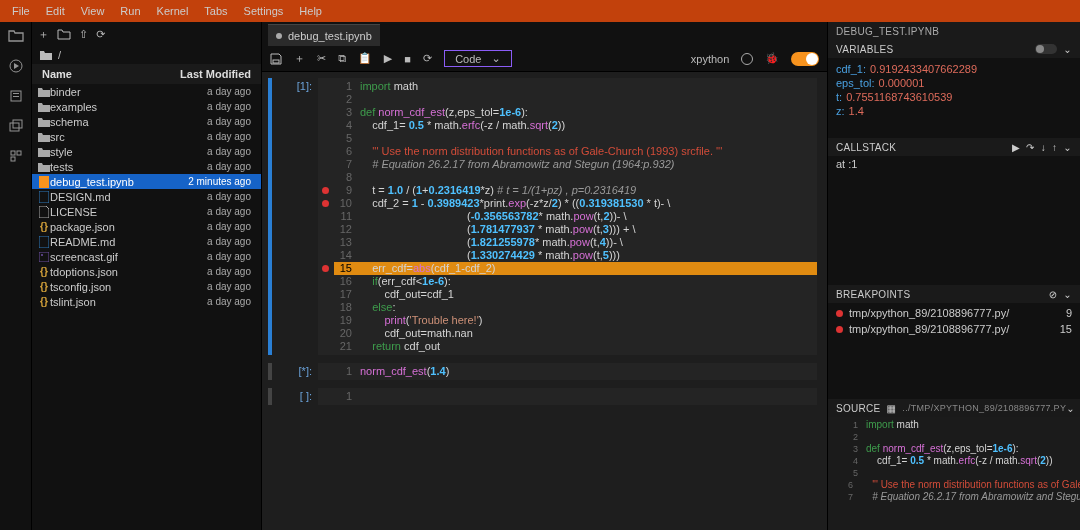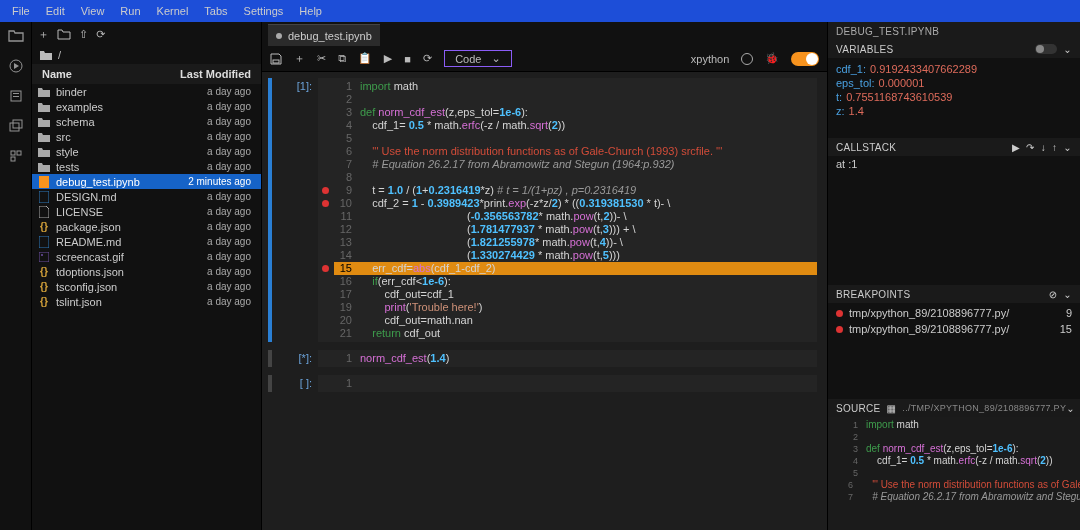--- a/index.html
+++ b/index.html
@@ -1,29 +1,29 @@
 <!DOCTYPE html>
 <html><head>
 <meta charset="utf-8">
 <style>
 * { margin:0; padding:0; box-sizing:border-box; font-family: -apple-system, "Segoe UI", Arial, sans-serif; }
 body { background:#111; color:#ccc; font-size:11px; width:1080px; height:530px; overflow:hidden; }
-.topbar { height:22px; background:#1d4ed8; display:flex; align-items:center; padding:0 4px; color:#ccc; }
+.topbar { height:22px; background:#c2410c; display:flex; align-items:center; padding:0 4px; color:#ccc; }
 .topbar span { padding:0 8px; cursor:pointer; }
 .main { display:flex; height:508px; }
 .activity { width:32px; background:#111; display:flex; flex-direction:column; align-items:center; padding-top:6px; gap:14px; border-right:1px solid #000;}
 .activity .ic { width:16px; height:16px; opacity:.7; cursor:pointer; display:flex; align-items:center; justify-content:center;}
 .sidebar { width:230px; background:#111; border-right:1px solid #000; display:flex; flex-direction:column; }
 .side-tools { height:24px; display:flex; align-items:center; padding:0 6px; gap:8px; color:#bbb;}
 .side-path { height:18px; padding:2px 8px; display:flex; align-items:center; gap:6px; color:#bbb;}
 .side-head { height:20px; background:#1a1a1a; display:flex; align-items:center; justify-content:space-between; padding:0 10px; font-weight:bold; color:#ddd;}
 .side-list { flex:1; overflow:auto; }
 .file-row { height:15px; display:flex; align-items:center; justify-content:space-between; padding:0 10px 0 6px; cursor:pointer; }
 .file-row.sel { background:#1663c7; color:#fff; }
-.file-row .fl { display:flex; align-items:center; gap:6px; }
+.file-row .fl { display:flex; align-items:center; }
 .file-row .fic { width:12px; height:12px; display:inline-flex; align-items:center; justify-content:center; font-size:10px;}
 .file-row .date { color:#aaa; font-size:10px; }
 .file-row.sel .date { color:#fff; }
 .center { flex:1; background:#1e1e1e; display:flex; flex-direction:column; border-right:1px solid #000;}
 .tabbar { height:24px; background:#111; display:flex; align-items:flex-end; padding-left:6px;}
 .tab { height:22px; background:#2b2b2b; display:flex; align-items:center; padding:0 8px; gap:6px; font-size:11px; border-top:1px solid #444;}
 .tab .dot { width:6px; height:6px; border-radius:50%; background:#aaa; }
 .nbtoolbar { height:26px; background:#111; display:flex; align-items:center; padding:0 8px; gap:12px; color:#bbb; border-bottom:1px solid #000;}
 .nbtoolbar .grow { flex:1; }
 .nbtoolbar .celltype { border:1px solid #8b5cf6; padding:1px 10px; display:flex; align-items:center; gap:10px; }
@@ -360,20 +360,21 @@
               <div class="line"><span class="ln">8</span><span class="id"></span></div>
               <div class="line"><span class="ln">9</span><span class="id">    t = </span><span class="num">1.0</span><span class="id"> / (</span><span class="num">1</span><span class="id">+</span><span class="num">0.2316419</span><span class="id">*z) </span><span class="com"># t = 1/(1+pz) , p=0.2316419</span></div>
               <div class="line"><span class="ln">10</span><span class="id">    cdf_2 = </span><span class="num">1</span><span class="id"> - </span><span class="num">0.3989423</span><span class="id">*print.</span><span class="fn">exp</span><span class="id">(-z*z/</span><span class="num">2</span><span class="id">) * ((</span><span class="num">0.319381530</span><span class="id"> * t)- \</span></div>
               <div class="line"><span class="ln">11</span><span class="id">                                   (</span><span class="num">-0.356563782</span><span class="id">* math.</span><span class="fn">pow</span><span class="id">(t,</span><span class="num">2</span><span class="id">))- \</span></div>
               <div class="line"><span class="ln">12</span><span class="id">                                   (</span><span class="num">1.781477937</span><span class="id"> * math.</span><span class="fn">pow</span><span class="id">(t,</span><span class="num">3</span><span class="id">))) + \</span></div>
               <div class="line"><span class="ln">13</span><span class="id">                                   (</span><span class="num">1.821255978</span><span class="id">* math.</span><span class="fn">pow</span><span class="id">(t,</span><span class="num">4</span><span class="id">))- \</span></div>
               <div class="line"><span class="ln">14</span><span class="id">                                   (</span><span class="num">1.330274429</span><span class="id"> * math.</span><span class="fn">pow</span><span class="id">(t,</span><span class="num">5</span><span class="id">)))</span></div>
               <div class="line hl"><span class="ln">15</span><span class="id">    err_cdf=</span><span class="fn">abs</span><span class="id">(cdf_1-cdf_2)</span></div>
               <div class="line"><span class="ln">16</span><span class="id">    </span><span class="kw">if</span><span class="id">(err_cdf&lt;</span><span class="num">1e-6</span><span class="id">):</span></div>
               <div class="line"><span class="ln">17</span><span class="id">        cdf_out=cdf_1</span></div>
+              <div class="line"><span class="ln">18</span><span class="id">    </span><span class="kw">else</span><span class="id">:</span></div>
               <div class="line"><span class="ln">19</span><span class="id">        </span><span class="fn">print</span><span class="id">(</span><span class="str">'Trouble here!'</span><span class="id">)</span></div>
               <div class="line"><span class="ln">20</span><span class="id">        cdf_out=math.nan</span></div>
               <div class="line"><span class="ln">21</span><span class="id">    </span><span class="kw">return</span><span class="id"> cdf_out</span></div>
             </div>
           </div>
         </div>
         <div style="height:8px"></div>
         <div class="cell">
           <div class="cell-bar grey"></div>
           <div class="prompt">[*]:</div>

